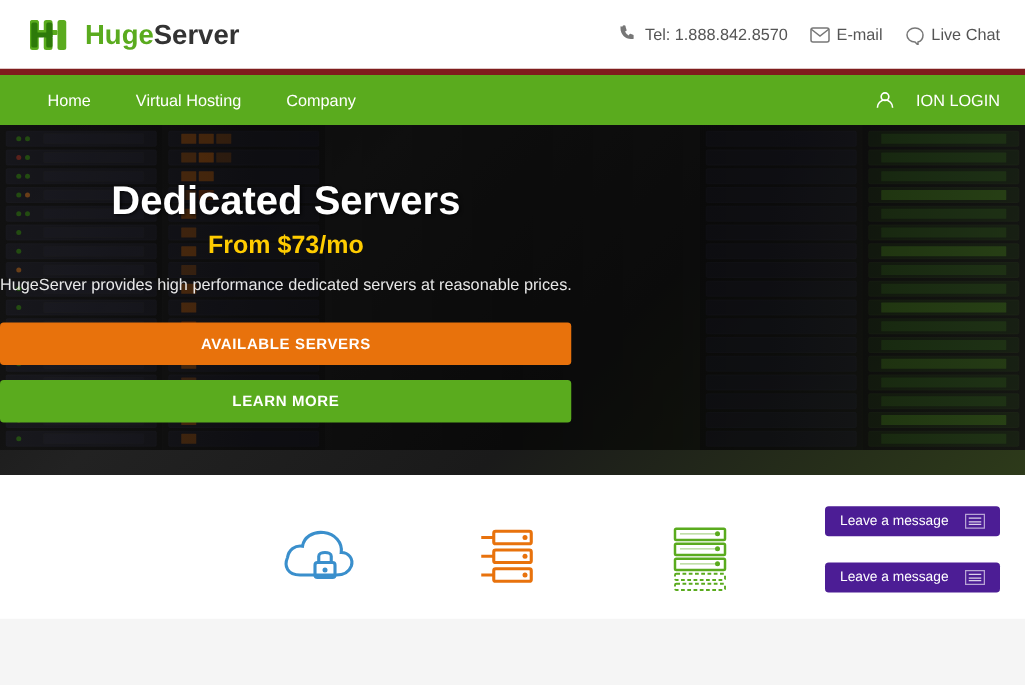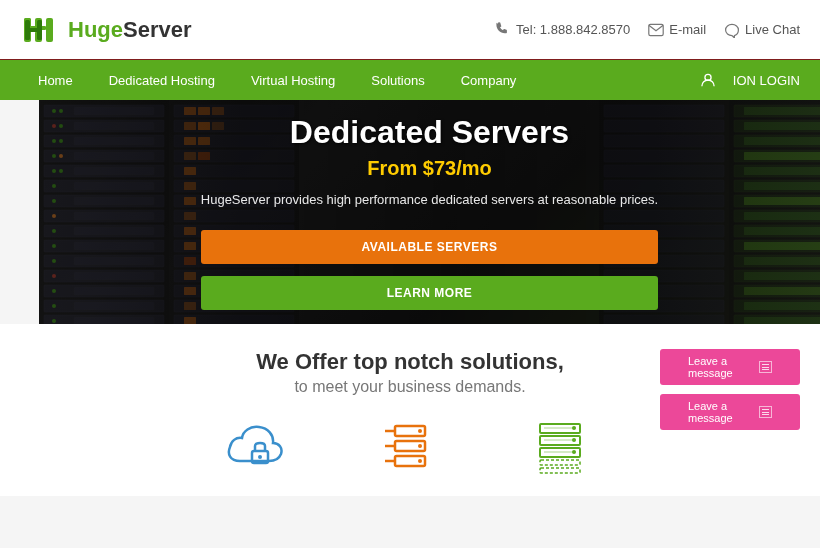--- a/index.html
+++ b/index.html
@@ -6,21 +6,21 @@
     body { font-family: Arial, sans-serif; width: 820px; height: 548px; overflow: hidden; background: #f5f5f5; }
 
     
     #header {
       background: #fff;
       display: flex;
       align-items: center;
       justify-content: space-between;
       padding: 10px 20px;
       height: 60px;
-      border-bottom: 1px solid #7f1d1d;
+      border-bottom: 5px solid #7f1d1d;
     }
     #logo-area {
       display: flex;
       align-items: center;
       gap: 8px;
     }
     .logo-icon {
       width: 40px;
       height: 40px;
     }
@@ -77,26 +77,24 @@
       align-items: center;
       gap: 18px;
       color: #fff;
       font-size: 13px;
       cursor: pointer;
     }
 
     
     #hero {
       position: relative;
-      height: 224px;
+      height: 280px;
       overflow: hidden;
       display: flex;
       align-items: center;
-      justify-content: center;
-      margin-left: 39px;
     }
     .hero-bg {
       position: absolute;
       top: 0; left: 0; right: 0; bottom: 0;
       background: linear-gradient(135deg, #111 0%, #222 30%, #1a1a1a 60%, #2d3a1a 100%);
       z-index: 0;
     }
 
     .hero-content {
       position: relative;
@@ -181,24 +179,24 @@
     .sol-icon {
       display: flex;
       flex-direction: column;
       align-items: center;
     }
 
     
     .leave-msg {
       position: absolute;
       right: 20px;
-      background: #ec4899;
+      background: #4c1d95;
       color: #fff;
       font-size: 11px;
-      padding: 6px 28px;
+      padding: 6px 12px;
       border-radius: 3px;
       display: flex;
       align-items: center;
       gap: 8px;
       cursor: pointer;
       width: 140px;
     }
     .leave-msg-1 { top: 25px; }
     .leave-msg-2 { top: 70px; }
     .leave-msg-icon {
@@ -258,23 +256,21 @@
         <path d="M10 2C5.6 2 2 5 2 9s3.6 7 8 7l3 3v-3c2.8-.8 5-3.1 5-7 0-4-3.6-7-8-7z" fill="none" stroke="#777" stroke-width="1.5"></path>
       </svg>
       <span>Live Chat</span>
     </a>
   </div>
 </div>
 
 <nav id="navbar">
   <div class="nav-items">
     <a class="nav-item" href="#">Home</a>
-    <a class="nav-item" href="#">Dedicated Hosting</a>
     <a class="nav-item" href="#">Virtual Hosting</a>
-    <a class="nav-item" href="#">Solutions</a>
     <a class="nav-item" href="#">Company</a>
   </div>
   <div class="nav-login">
     <svg width="14" height="14" viewBox="0 0 16 16">
       <circle cx="8" cy="5" r="3.5" fill="none" stroke="#fff" stroke-width="1.5"></circle>
       <path d="M1 15c0-3.866 3.134-7 7-7s7 3.134 7 7" fill="none" stroke="#fff" stroke-width="1.5"></path>
     </svg>
     <span>ION LOGIN</span>
   </div>
 </nav>
@@ -481,24 +477,20 @@
       <span>HugeServer provides high performance dedicated servers at reasonable prices.</span><br>
     </div>
     <div class="hero-buttons">
       <button class="btn-orange">AVAILABLE SERVERS</button>
       <button class="btn-green">LEARN MORE</button>
     </div>
   </div>
 </div>
 
 <div id="solutions">
-  <div class="solutions-header">
-    <div class="solutions-title">We Offer top notch solutions,</div>
-    <div class="solutions-subtitle">to meet your business demands.</div>
-  </div>
 
   <div class="leave-msg leave-msg-1">
     <span>Leave a message</span>
     <div class="leave-msg-icon">
       <div class="leave-msg-line"></div>
       <div class="leave-msg-line"></div>
       <div class="leave-msg-line"></div>
     </div>
   </div>
 

